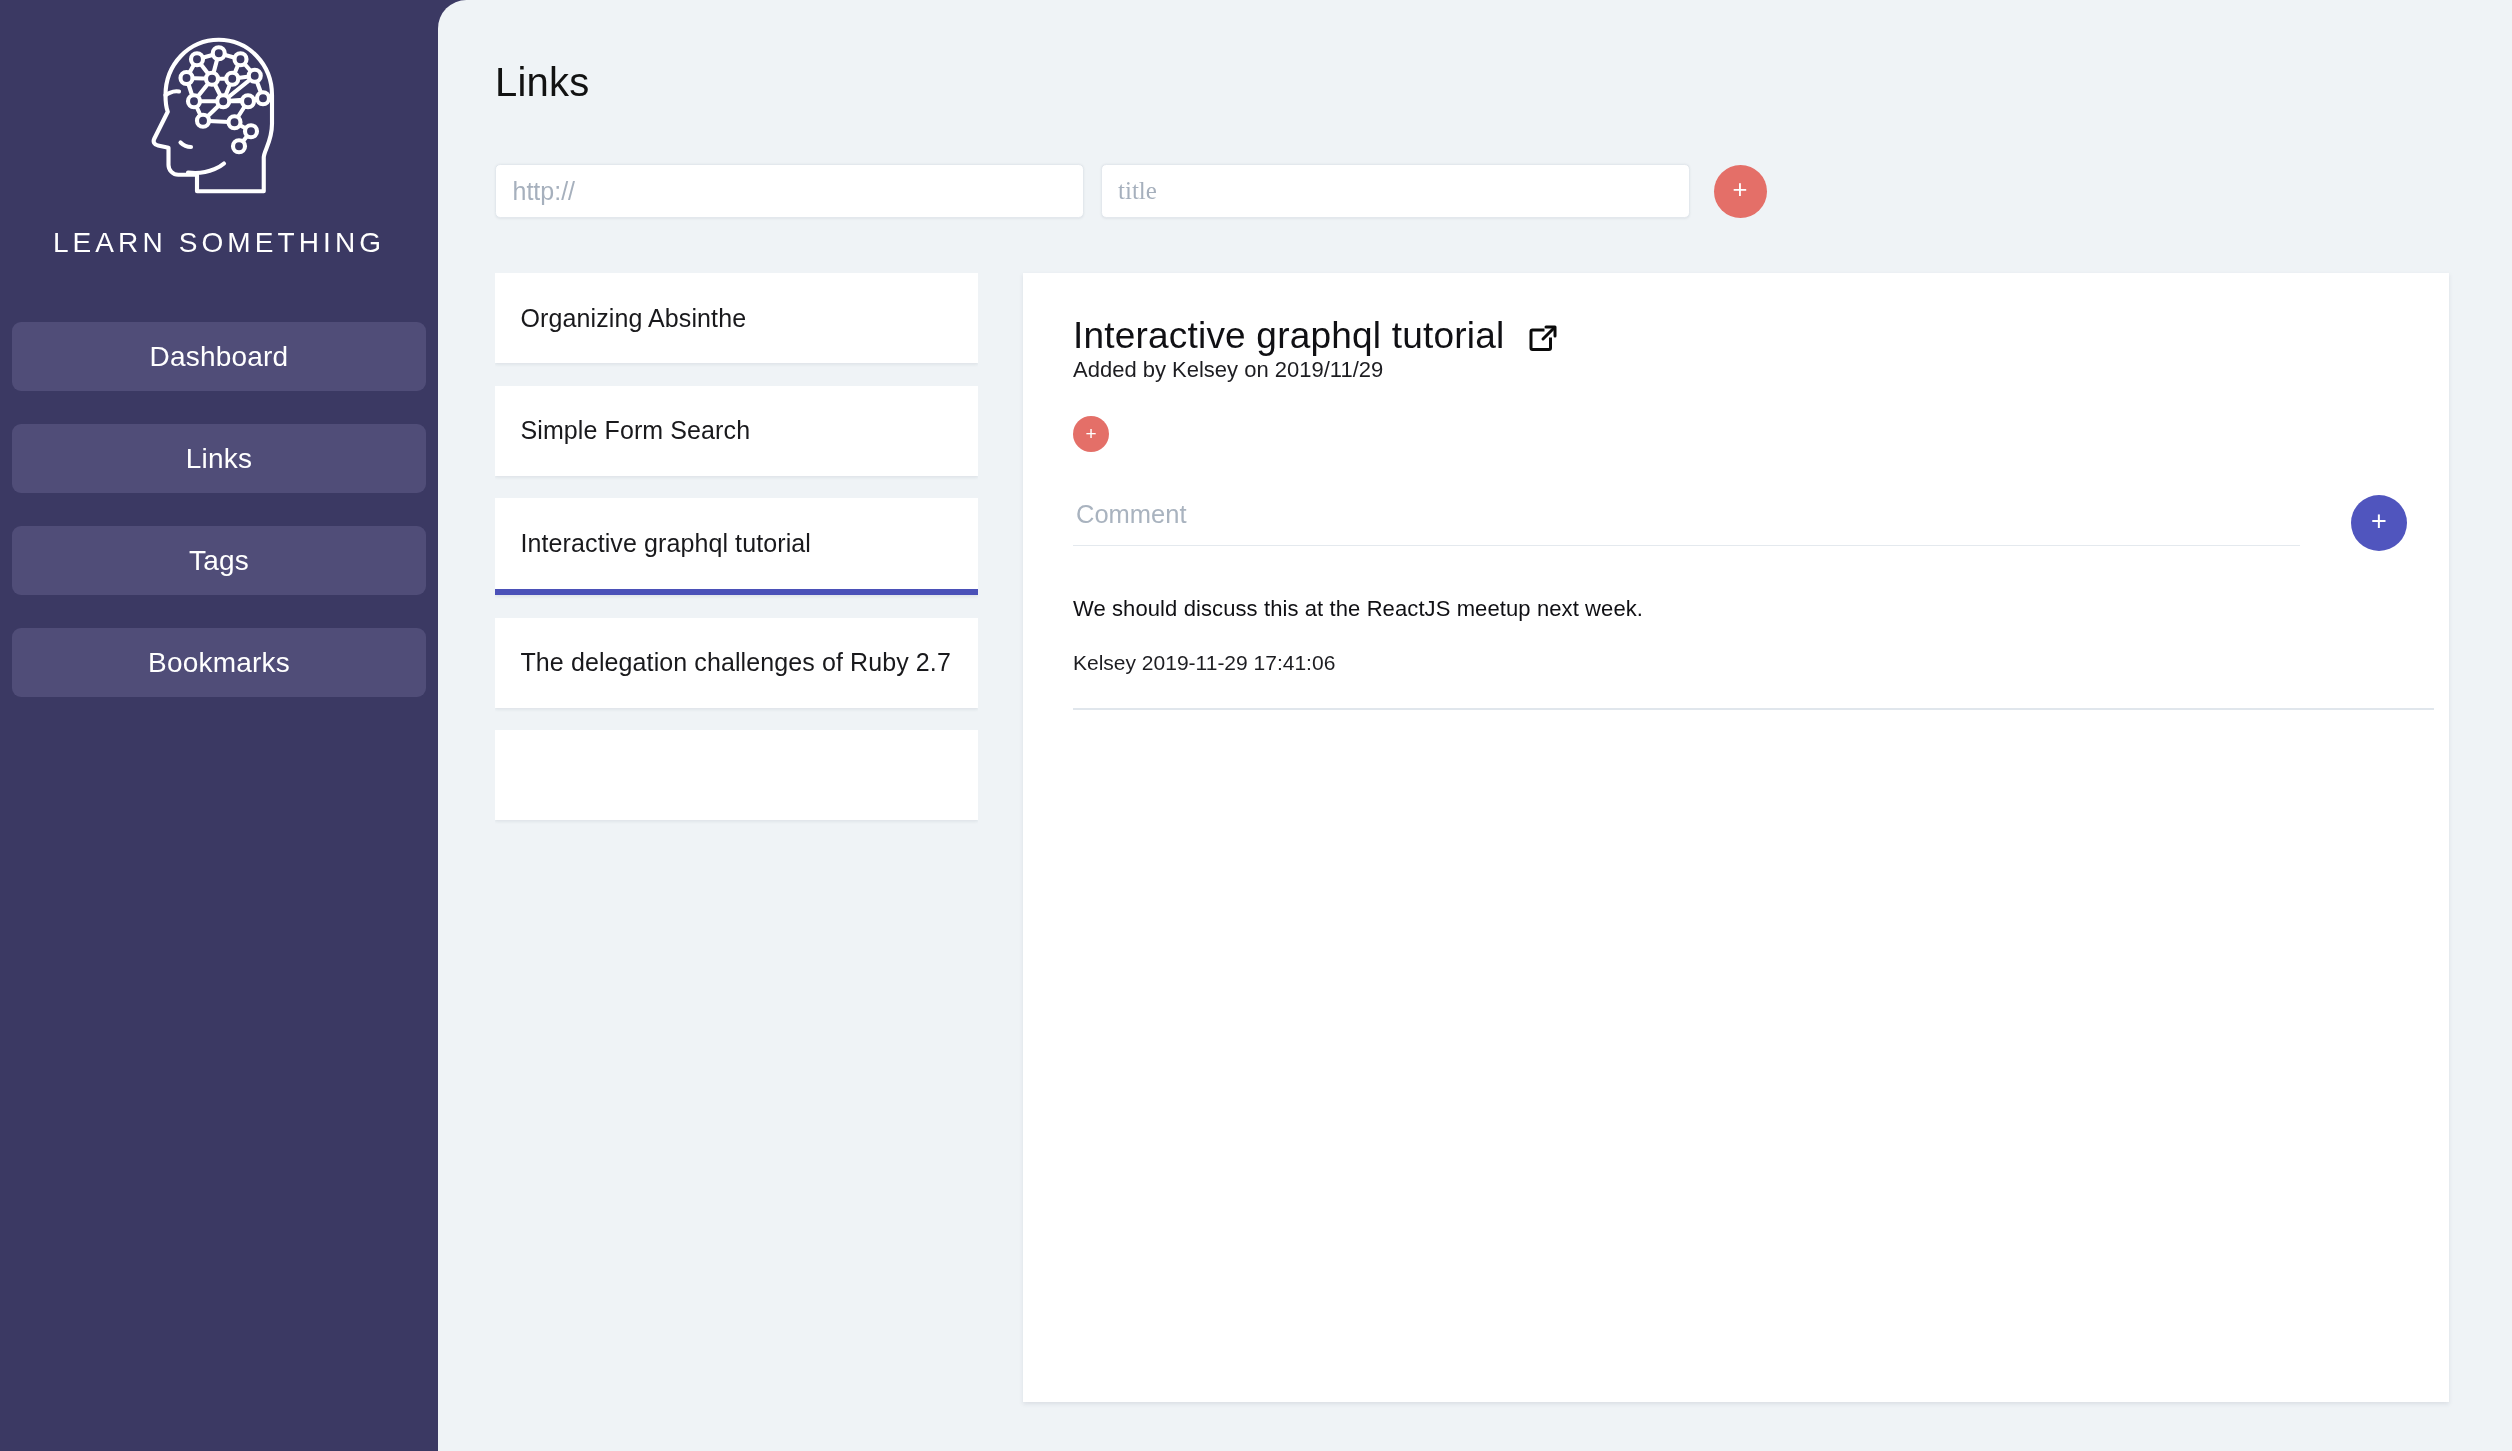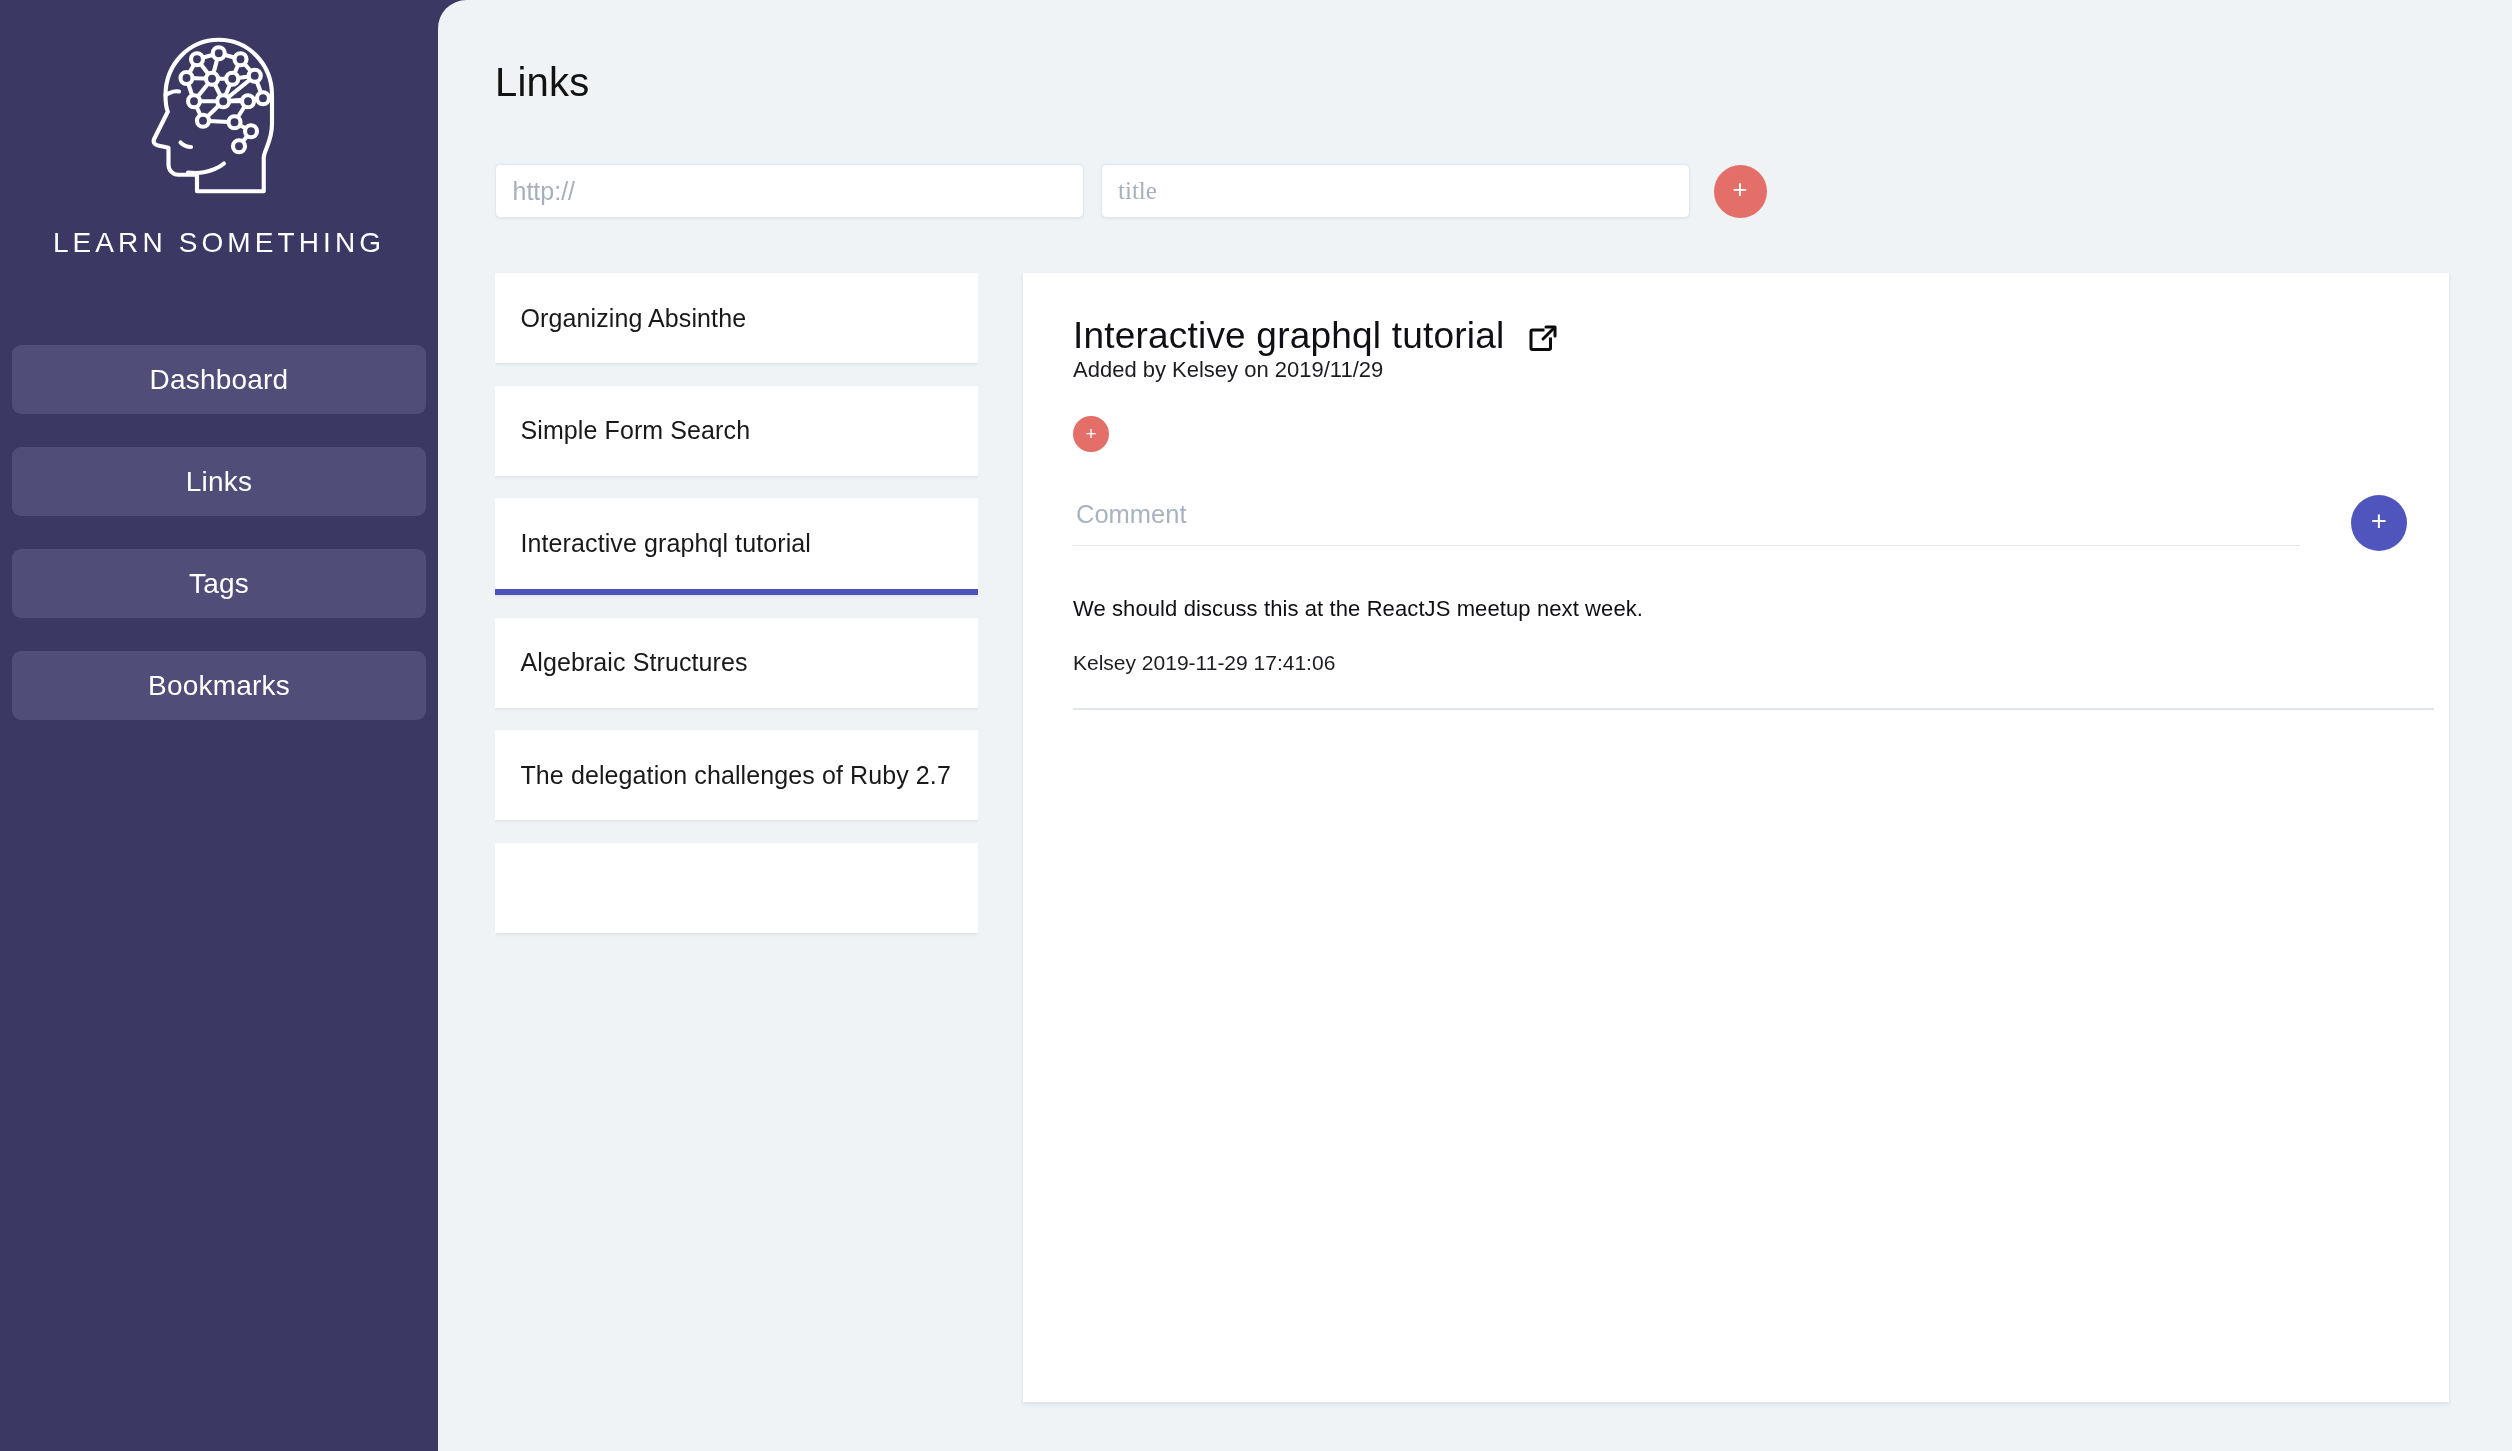--- a/index.html
+++ b/index.html
@@ -52,21 +52,21 @@
   .logo-text {
     margin-top: 31.5px;
     color: #ffffff;
     font-size: 28px;
     letter-spacing: 4.1px;
     font-weight: 400;
     text-align: center;
   }
 
   .nav {
-    margin-top: 86px;
+    margin-top: 63px;
     padding: 0 12px;
   }
 
   .nav-item {
     display: block;
     width: 100%;
     height: 69px;
     line-height: 69px;
     background: #504d78;
     color: #ffffff;
@@ -369,23 +369,20 @@
         <div class="link-card">
           <span class="link-card-title">Organizing Absinthe</span>
         </div>
         <div class="link-card">
           <span class="link-card-title">Simple Form Search</span>
         </div>
         <div class="link-card is-active">
           <span class="link-card-title">Interactive graphql tutorial</span>
         </div>
         <div class="link-card">
-          <span class="link-card-title">Algebraic Structures</span>
-        </div>
-        <div class="link-card">
           <span class="link-card-title">The delegation challenges of Ruby 2.7</span>
         </div>
         <div class="link-card is-stub">
           <span class="link-card-title"></span>
         </div>
       </section>
 
       <section class="detail-panel">
 
         <div class="detail-head">

